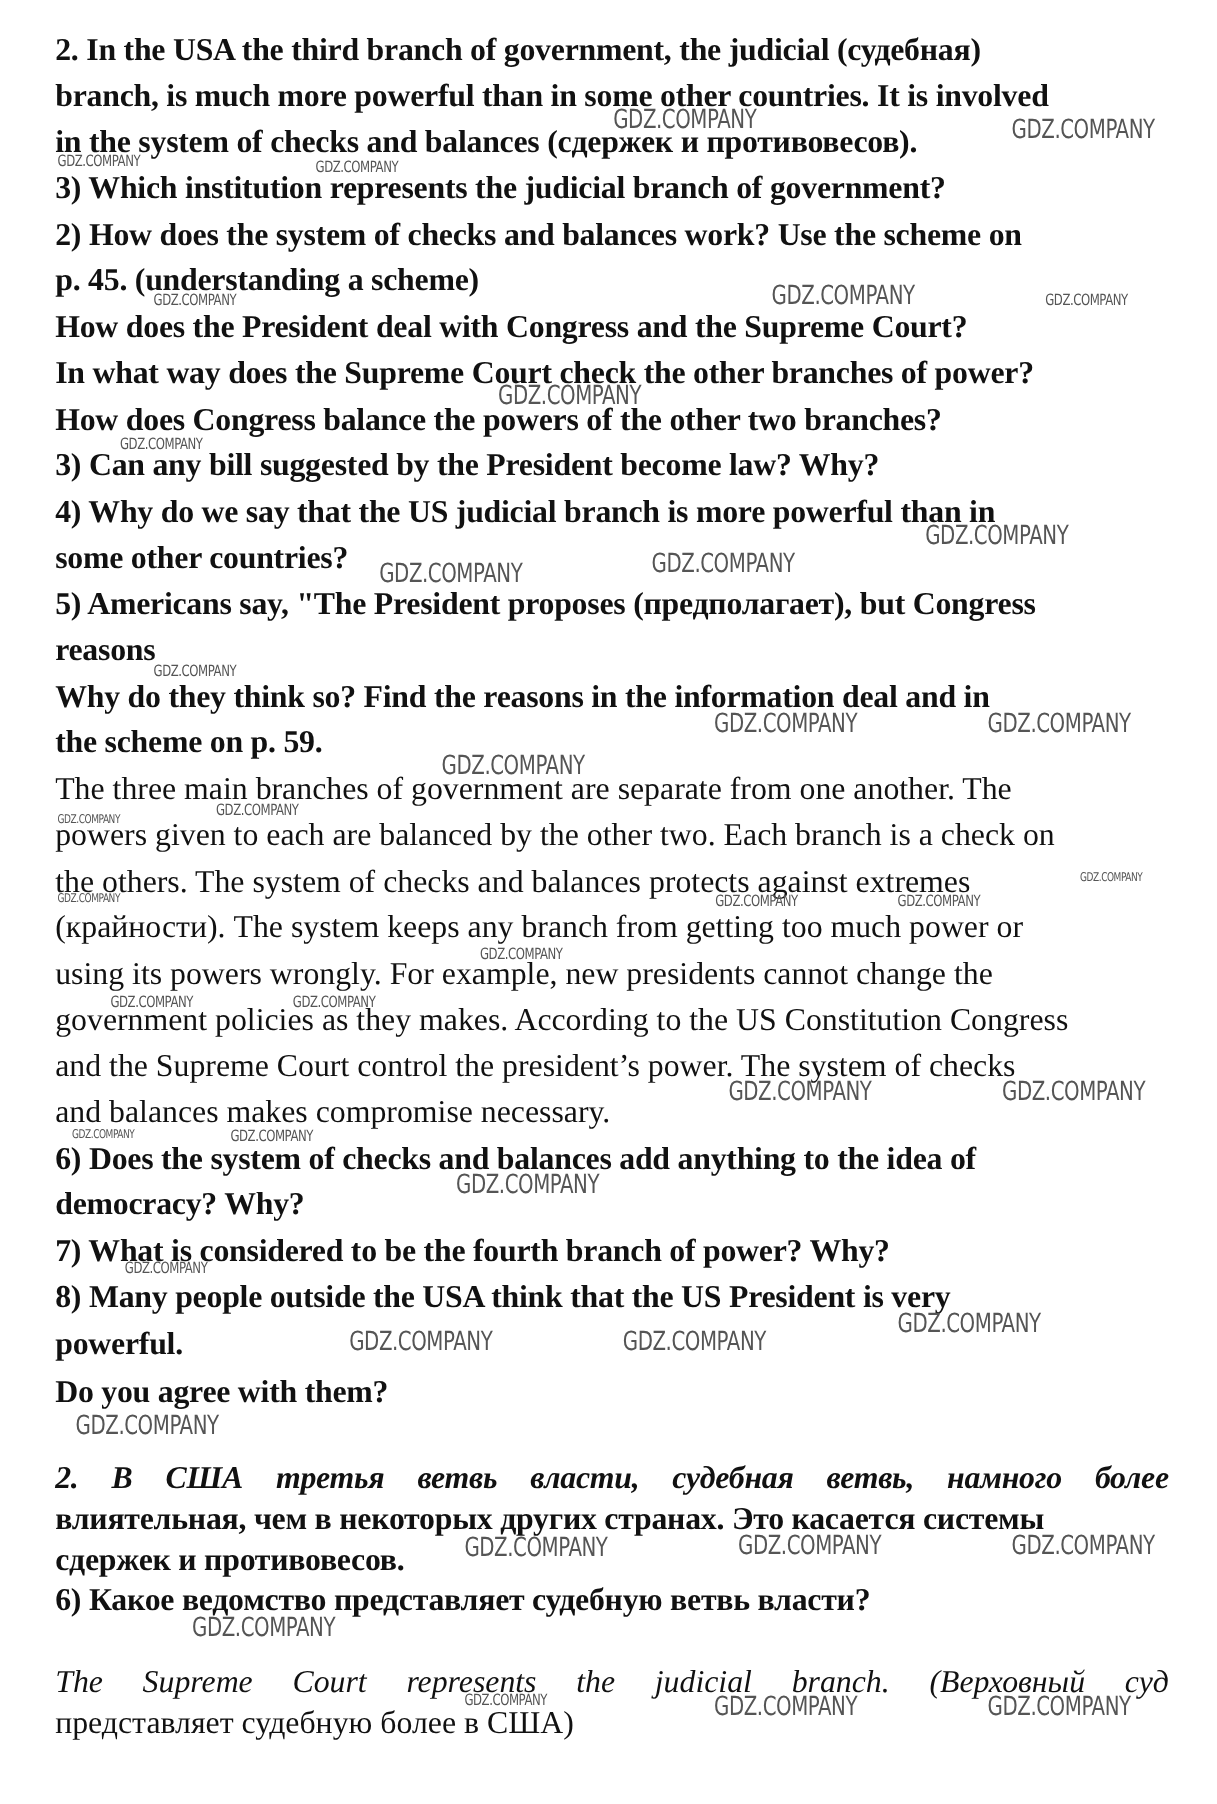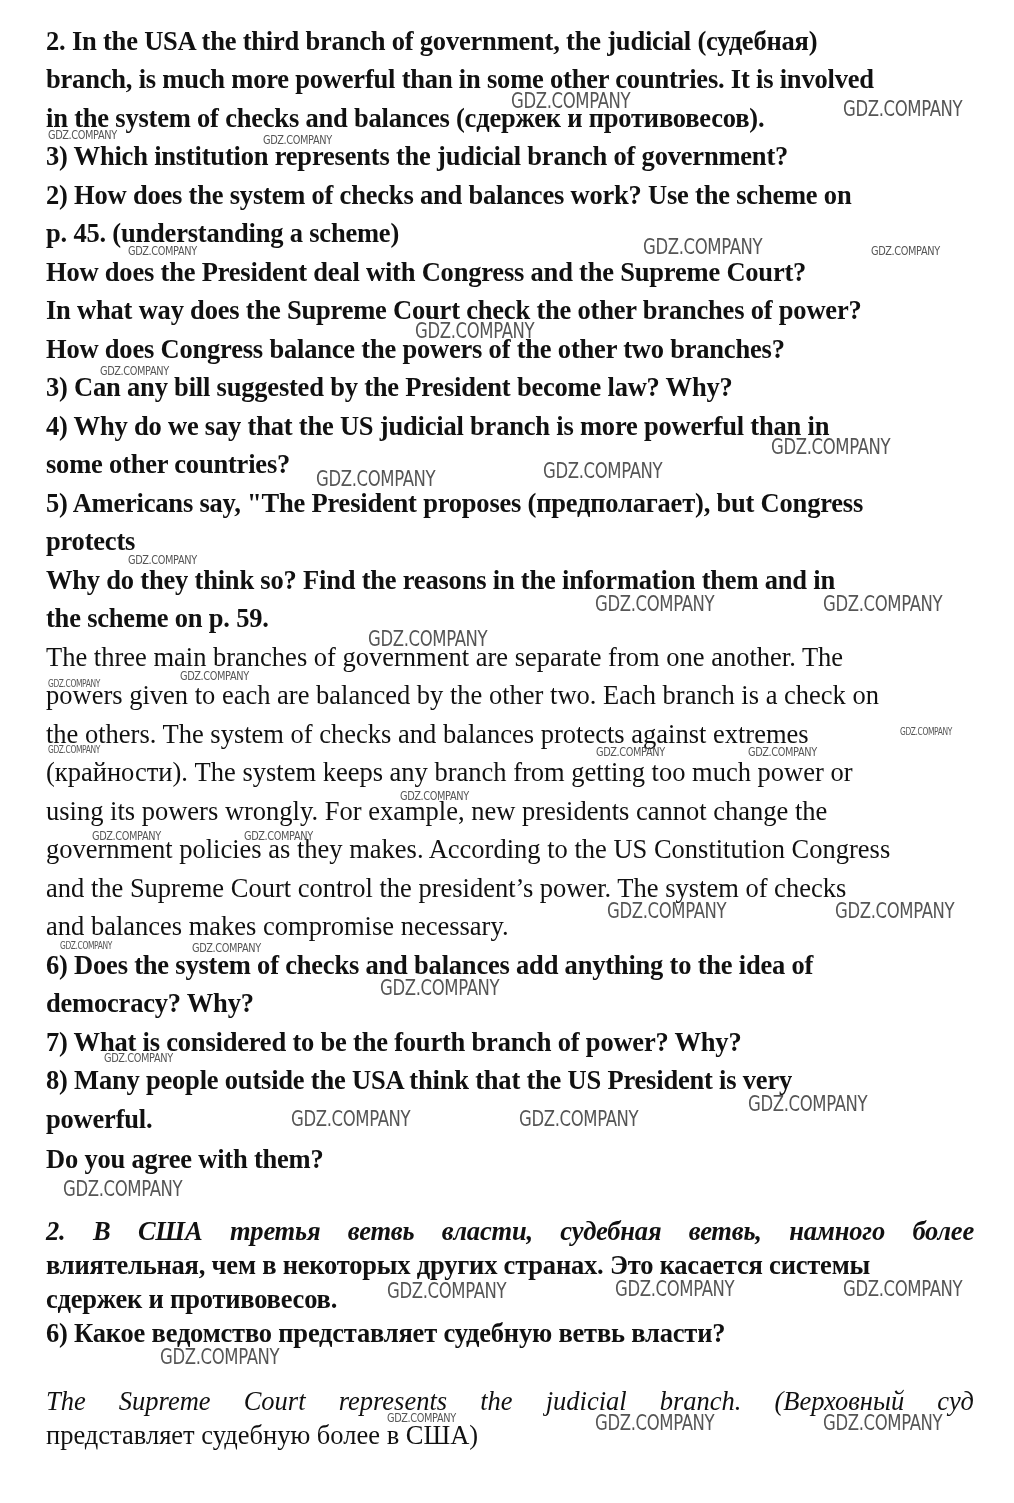--- a/index.html
+++ b/index.html
@@ -30,22 +30,22 @@
   <div class="line b" style="top:257px">How does the President deal with Congress and the Supreme Court?</div>
   <div class="line b" style="top:295px">In what way does the Supreme Court check the other branches of power?</div>
   <div class="line b" style="top:334px">How does Congress balance the powers of the other two branches?</div>
 
   <div class="line b" style="top:372px">3) Can any bill suggested by the President become law? Why?</div>
 
   <div class="line b" style="top:411px">4) Why do we say that the US judicial branch is more powerful than in</div>
   <div class="line b" style="top:449px">some other countries?</div>
 
   <div class="line b" style="top:488px">5) Americans say, "The President proposes (предполагает), but Congress</div>
-  <div class="line b" style="top:526px">protects</div>
-  <div class="line b" style="top:565px">Why do they think so? Find the reasons in the information them and in</div>
+  <div class="line b" style="top:526px">reasons</div>
+  <div class="line b" style="top:565px">Why do they think so? Find the reasons in the information deal and in</div>
   <div class="line b" style="top:603px">the scheme on p. 59.</div>
 
   <div class="line n" style="top:642px">The three main branches of government are separate from one another. The</div>
   <div class="line n" style="top:680px">powers given to each are balanced by the other two. Each branch is a check on</div>
   <div class="line n" style="top:719px">the others. The system of checks and balances protects against extremes</div>
   <div class="line n" style="top:757px">(крайности). The system keeps any branch from getting too much power or</div>
   <div class="line n" style="top:796px">using its powers wrongly. For example, new presidents cannot change the</div>
   <div class="line n" style="top:834px">government policies as they makes. According to the US Constitution Congress</div>
   <div class="line n" style="top:873px">and the Supreme Court control the president’s power. The system of checks</div>
   <div class="line n" style="top:911px">and balances makes compromise necessary.</div>

